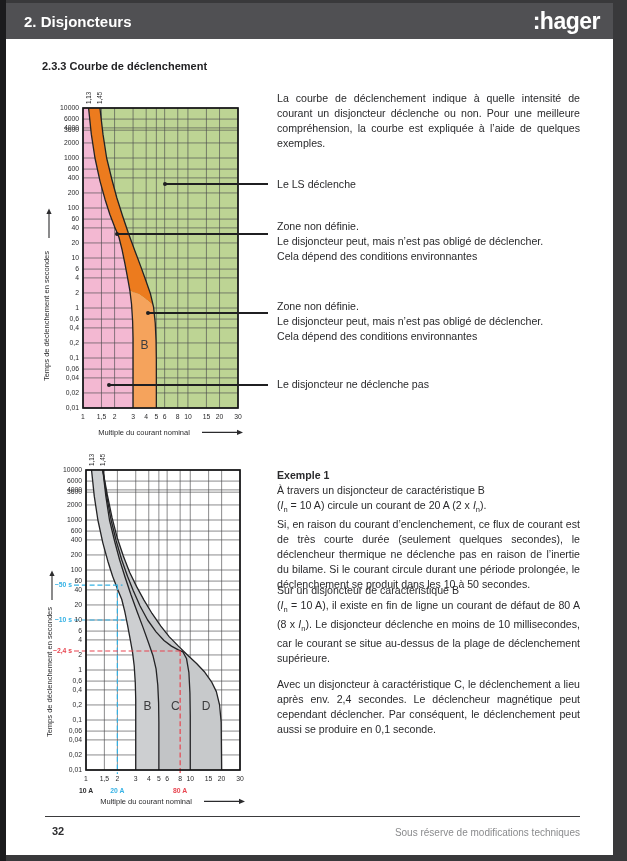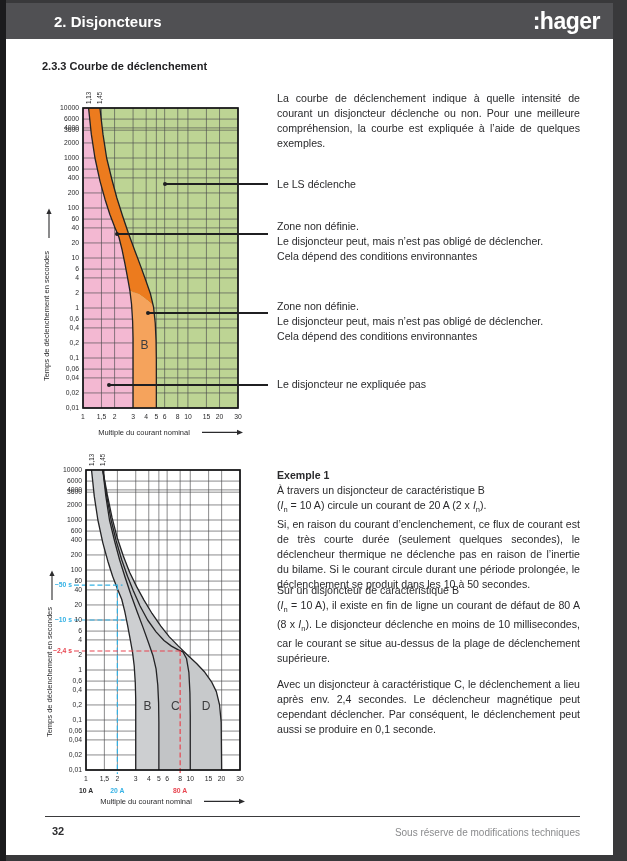--- a/index.html
+++ b/index.html
@@ -1,19 +1,19 @@
 <!DOCTYPE html>
 <html lang="fr"><head>
 <meta charset="utf-8">
 <style>
   html,body{margin:0;padding:0;}
   .screen{position:relative;width:627px;height:861px;background:#39393b;font-family:"Liberation Sans",sans-serif;overflow:hidden;}
   .edge-left{position:absolute;left:0;top:0;width:6px;height:861px;background:#1b1b1d;}
   .page{position:absolute;left:6px;top:3px;width:607px;height:852px;background:#ffffff;}
-  .page-header{position:absolute;left:0;top:0;width:100%;height:36px;background:#505053;color:#fff;display:flex;align-items:center;justify-content:space-between;padding:0 13px 0 48px;box-sizing:border-box;}
+  .page-header{position:absolute;left:0;top:0;width:100%;height:36px;background:#505053;color:#fff;display:flex;align-items:center;justify-content:space-between;padding:0 13px 0 18px;box-sizing:border-box;}
   .ph-title{font-size:15px;font-weight:bold;}
   .logo{font-size:23px;font-weight:bold;letter-spacing:-0.5px;}
   .sec-heading{position:absolute;left:36px;top:57px;font-size:11px;font-weight:bold;color:#222224;}
   svg.chart{position:absolute;}
   #chart1{left:20px;top:80px;width:235px;height:368px;}
   #chart2{left:20px;top:437px;width:235px;height:375px;}
   .col{position:absolute;left:271px;width:303px;font-size:10.6px;line-height:15px;color:#2a2a2c;}
   .just{text-align:justify;}
   .ex-title{font-weight:bold;margin-top:16px;}
   .callout-line{position:absolute;height:1.6px;background:#1f1f21;}
@@ -178,21 +178,21 @@
       </div>
     <div class="callout-line" style="left:102px;top:381px;width:160px;">
         <span class="callout-dot"></span>
       </div>
 
     <p class="col just" style="top:88px;margin:0;">La courbe de déclenchement indique à quelle intensité de courant un disjoncteur déclenche ou non. Pour une meilleure compréhension, la courbe est expliquée à l’aide de quelques exemples.</p>
 
     <div class="col" style="top:174px;">Le LS déclenche</div>
     <div class="col" style="top:216px;">Zone non définie.<br>Le disjoncteur peut, mais n’est pas obligé de déclencher.<br>Cela dépend des conditions environnantes</div>
     <div class="col" style="top:296px;">Zone non définie.<br>Le disjoncteur peut, mais n’est pas obligé de déclencher.<br>Cela dépend des conditions environnantes</div>
-    <div class="col" style="top:374px;">Le disjoncteur ne expliquée pas</div>
+    <div class="col" style="top:374px;">Le disjoncteur ne déclenche pas</div>
 
     <div class="col" style="top:449px;">
       <div class="ex-title">Exemple 1</div>
       <div>À travers un disjoncteur de caractéristique B<br>(<i>I</i><sub>n</sub> = 10 A) circule un courant de 20 A (2 x <i>I</i><sub>n</sub>).</div>
       <div class="just">Si, en raison du courant d’enclenchement, ce flux de courant est de très courte durée (seulement quelques secondes), le déclencheur thermique ne déclenche pas en raison de l’inertie du bilame. Si le courant circule durant une période prolongée, le déclenchement se produit dans les 10 à 50 secondes.</div>
     </div>
 
     <div class="col" style="top:580px;">
       <div>Sur un disjoncteur de caractéristique B</div>
       <div class="just">(<i>I</i><sub>n</sub> = 10 A), il existe en fin de ligne un courant de défaut de 80 A (8 x <i>I</i><sub>n</sub>). Le disjoncteur déclenche en moins de 10 millisecondes, car le courant se situe au-dessus de la plage de déclenchement supérieure.</div>

